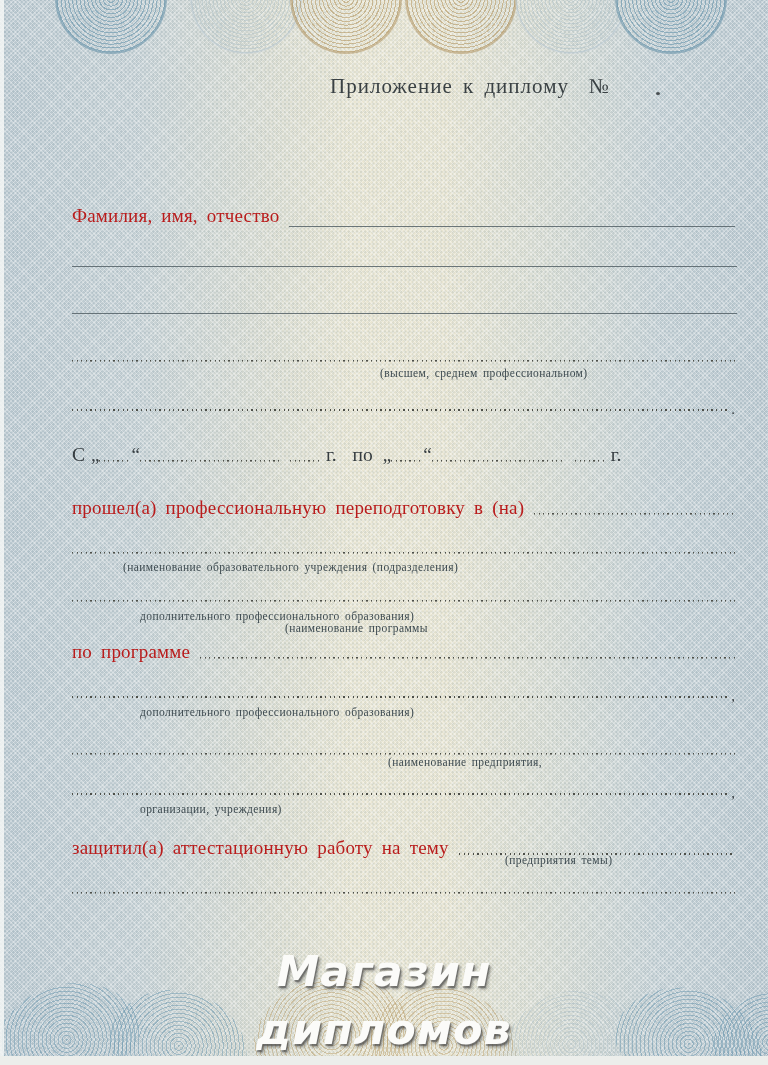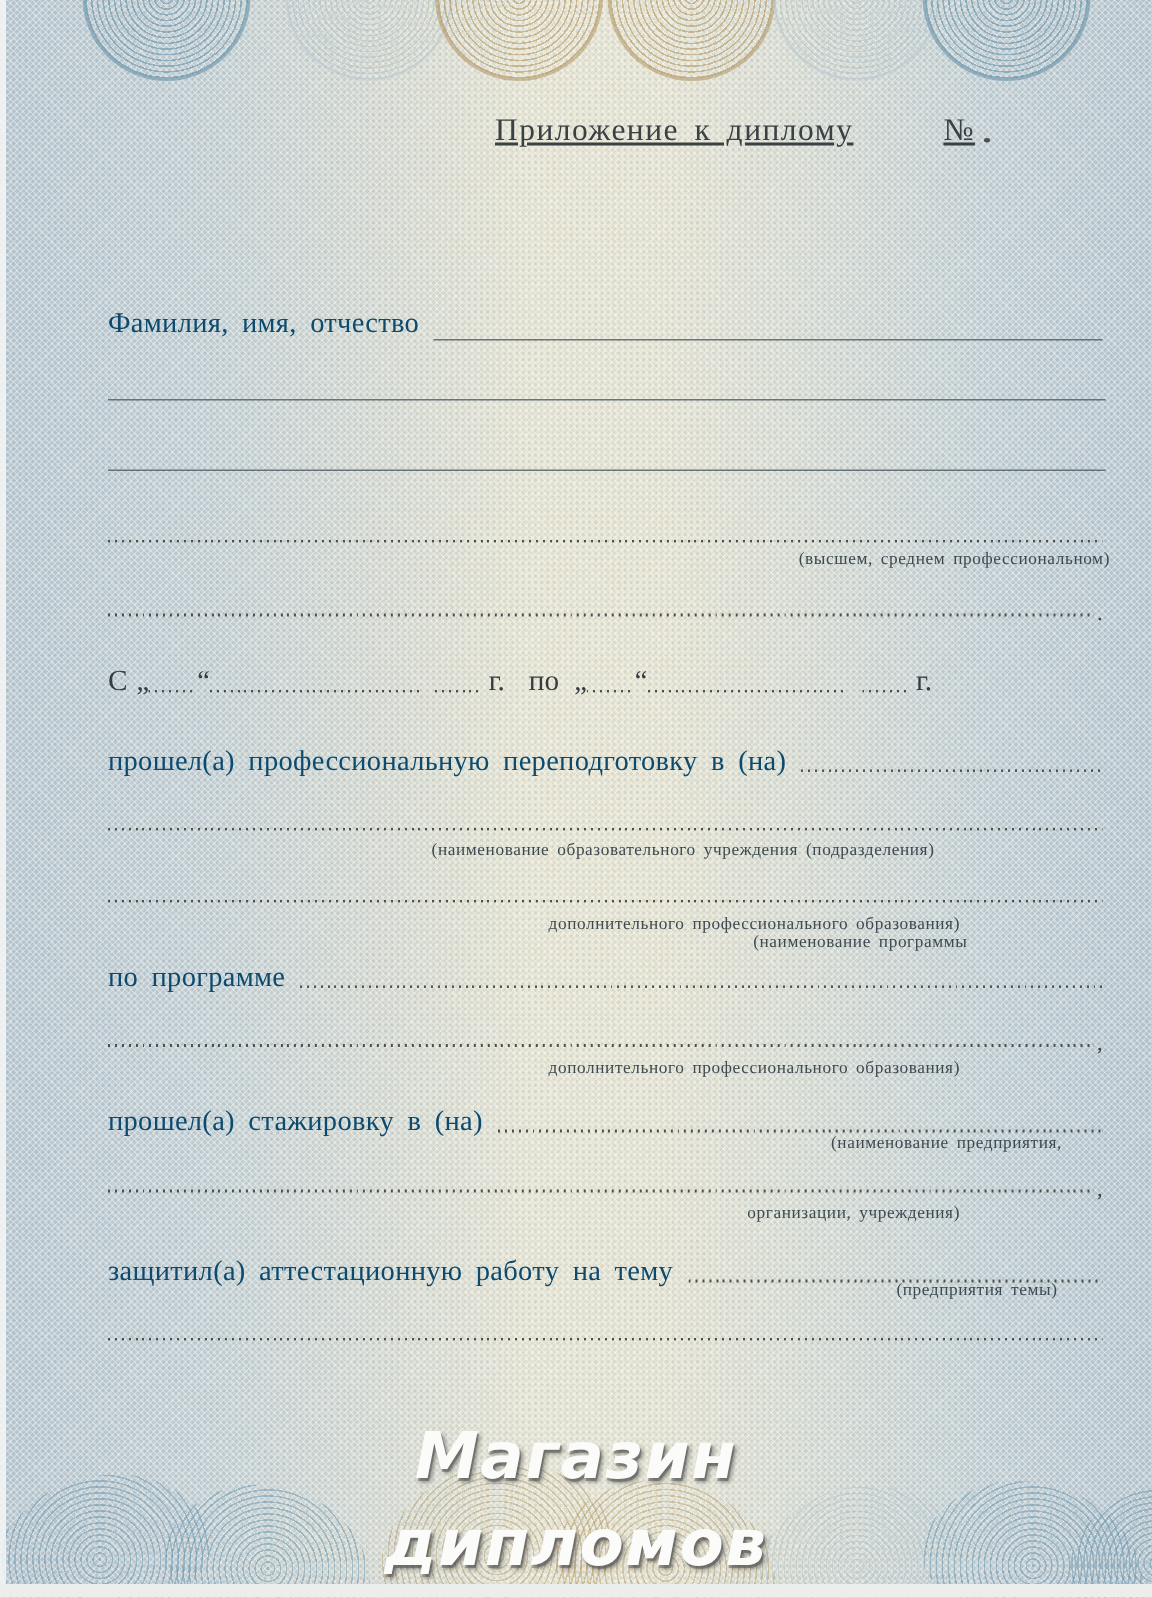--- a/index.html
+++ b/index.html
@@ -28,36 +28,36 @@
   .arc.faint{background:repeating-radial-gradient(circle at 50% 50%, rgba(170,190,198,0.45) 0 1px, rgba(0,0,0,0) 1px 3.6px); box-shadow:inset 0 0 0 2px rgba(190,205,212,0.45);}
 
   
   .garland{position:absolute;left:0;right:0;bottom:8px;height:58px;overflow:visible;}
   .leaf{position:absolute;border-radius:50%/60% 60% 40% 40%;}
   .leaf.blue{background:repeating-radial-gradient(circle at 50% 55%, rgba(104,150,174,0.5) 0 1px, rgba(0,0,0,0) 1px 4px);}
   .leaf.tan{background:repeating-radial-gradient(circle at 50% 55%, rgba(182,152,98,0.45) 0 1px, rgba(0,0,0,0) 1px 4px);}
   .leaf.faint{background:repeating-radial-gradient(circle at 50% 55%, rgba(168,188,198,0.4) 0 1px, rgba(0,0,0,0) 1px 4px);}
 
   
-  .title-row{position:absolute; top:74px; left:330px; display:flex; gap:60px; align-items:baseline;
-    font-size:21px; letter-spacing:1px; color:#3a4144; word-spacing:4px;text-decoration:underline;}
+  .title-row{position:absolute; top:74px; left:330px; display:flex; gap:20px; align-items:baseline;
+    font-size:21px; letter-spacing:1px; color:#3a4144; word-spacing:4px;}
   .ink-dot{position:absolute; top:92px; left:656px; width:4px; height:3px; background:#4a4f52; border-radius:50%;}
 
   .row{position:absolute; left:72px; right:33px; display:flex; align-items:flex-end; height:26px;}
-  .label{white-space:nowrap; font-size:19px; color:#0c4a6e; letter-spacing:0.2px; word-spacing:4px; padding-right:10px;}
+  .label{white-space:nowrap; font-size:19px; color:#b91c1c; letter-spacing:0.2px; word-spacing:4px; padding-right:10px;}
   .dots{flex:1; height:22px;
     background-image:repeating-linear-gradient(to right,#4d4f49 0,#4d4f49 1.3px,rgba(0,0,0,0) 1.3px,rgba(0,0,0,0) 4.6px);
     background-repeat:repeat-x; background-size:auto 1.6px; background-position:0 calc(100% - 4px);}
   .dotrow{position:absolute; left:72px; right:33px; height:10px; display:flex; align-items:flex-end;}
   .dotrow .dots{height:10px; background-position:0 calc(100% - 2px);}
   .tail{font-size:15px; color:#3c4246; line-height:8px; padding-left:2px;}
 
   .hr{position:absolute; left:72px; width:665px; height:0; border-top:1.2px solid rgba(84,96,102,0.85);}
 
-  .hint{position:absolute; font-size:11.5px; color:#3d4a50; letter-spacing:0.4px; text-align:right; word-spacing:2px;font-family:Liberation Serif, serif;}
+  .hint{position:absolute; font-size:11.5px; color:#3d4a50; letter-spacing:0.4px; text-align:left; word-spacing:2px;font-family:Liberation Serif, serif;}
 
   .daterow{position:absolute; top:438px; left:72px; height:28px; display:flex; align-items:flex-end;}
   .dt{font-size:19.5px; color:#363d41; line-height:22px;}
   .q{font-size:19px; color:#363d41; line-height:22px;}
   .dseg{display:inline-block; height:22px;
     background-image:repeating-linear-gradient(to right,#4d4f49 0,#4d4f49 1.3px,rgba(0,0,0,0) 1.3px,rgba(0,0,0,0) 4.6px);
     background-repeat:repeat-x; background-size:auto 1.6px; background-position:0 calc(100% - 4px);}
   .gap6{width:6px;} .gap10{width:10px;} .gap16{width:16px;}
 
   .wm{position:absolute; left:0; right:0; text-align:center;
@@ -142,21 +142,20 @@
     <span class="dots"></span>
   </div>
   <div class="hint" style="top:622px;left:285px;width:360px">(наименование программы</div>
   <div class="dotrow" style="top:690px">
     <span class="dots"></span>
     <span class="tail">,</span>
   </div>
   <div class="hint" style="top:706px;left:140px;width:500px">дополнительного профессионального образования)</div>
 
   <div class="row" style="top:733px">
-    <span class="label">прошел(а) стажировку в (на)</span>
     <span class="dots"></span>
   </div>
   <div class="hint" style="top:756px;left:388px;width:320px">(наименование предприятия,</div>
   <div class="dotrow" style="top:787px">
     <span class="dots"></span>
     <span class="tail">,</span>
   </div>
   <div class="hint" style="top:803px;left:140px;width:500px">организации, учреждения)</div>
 
   <div class="row" style="top:833px">

